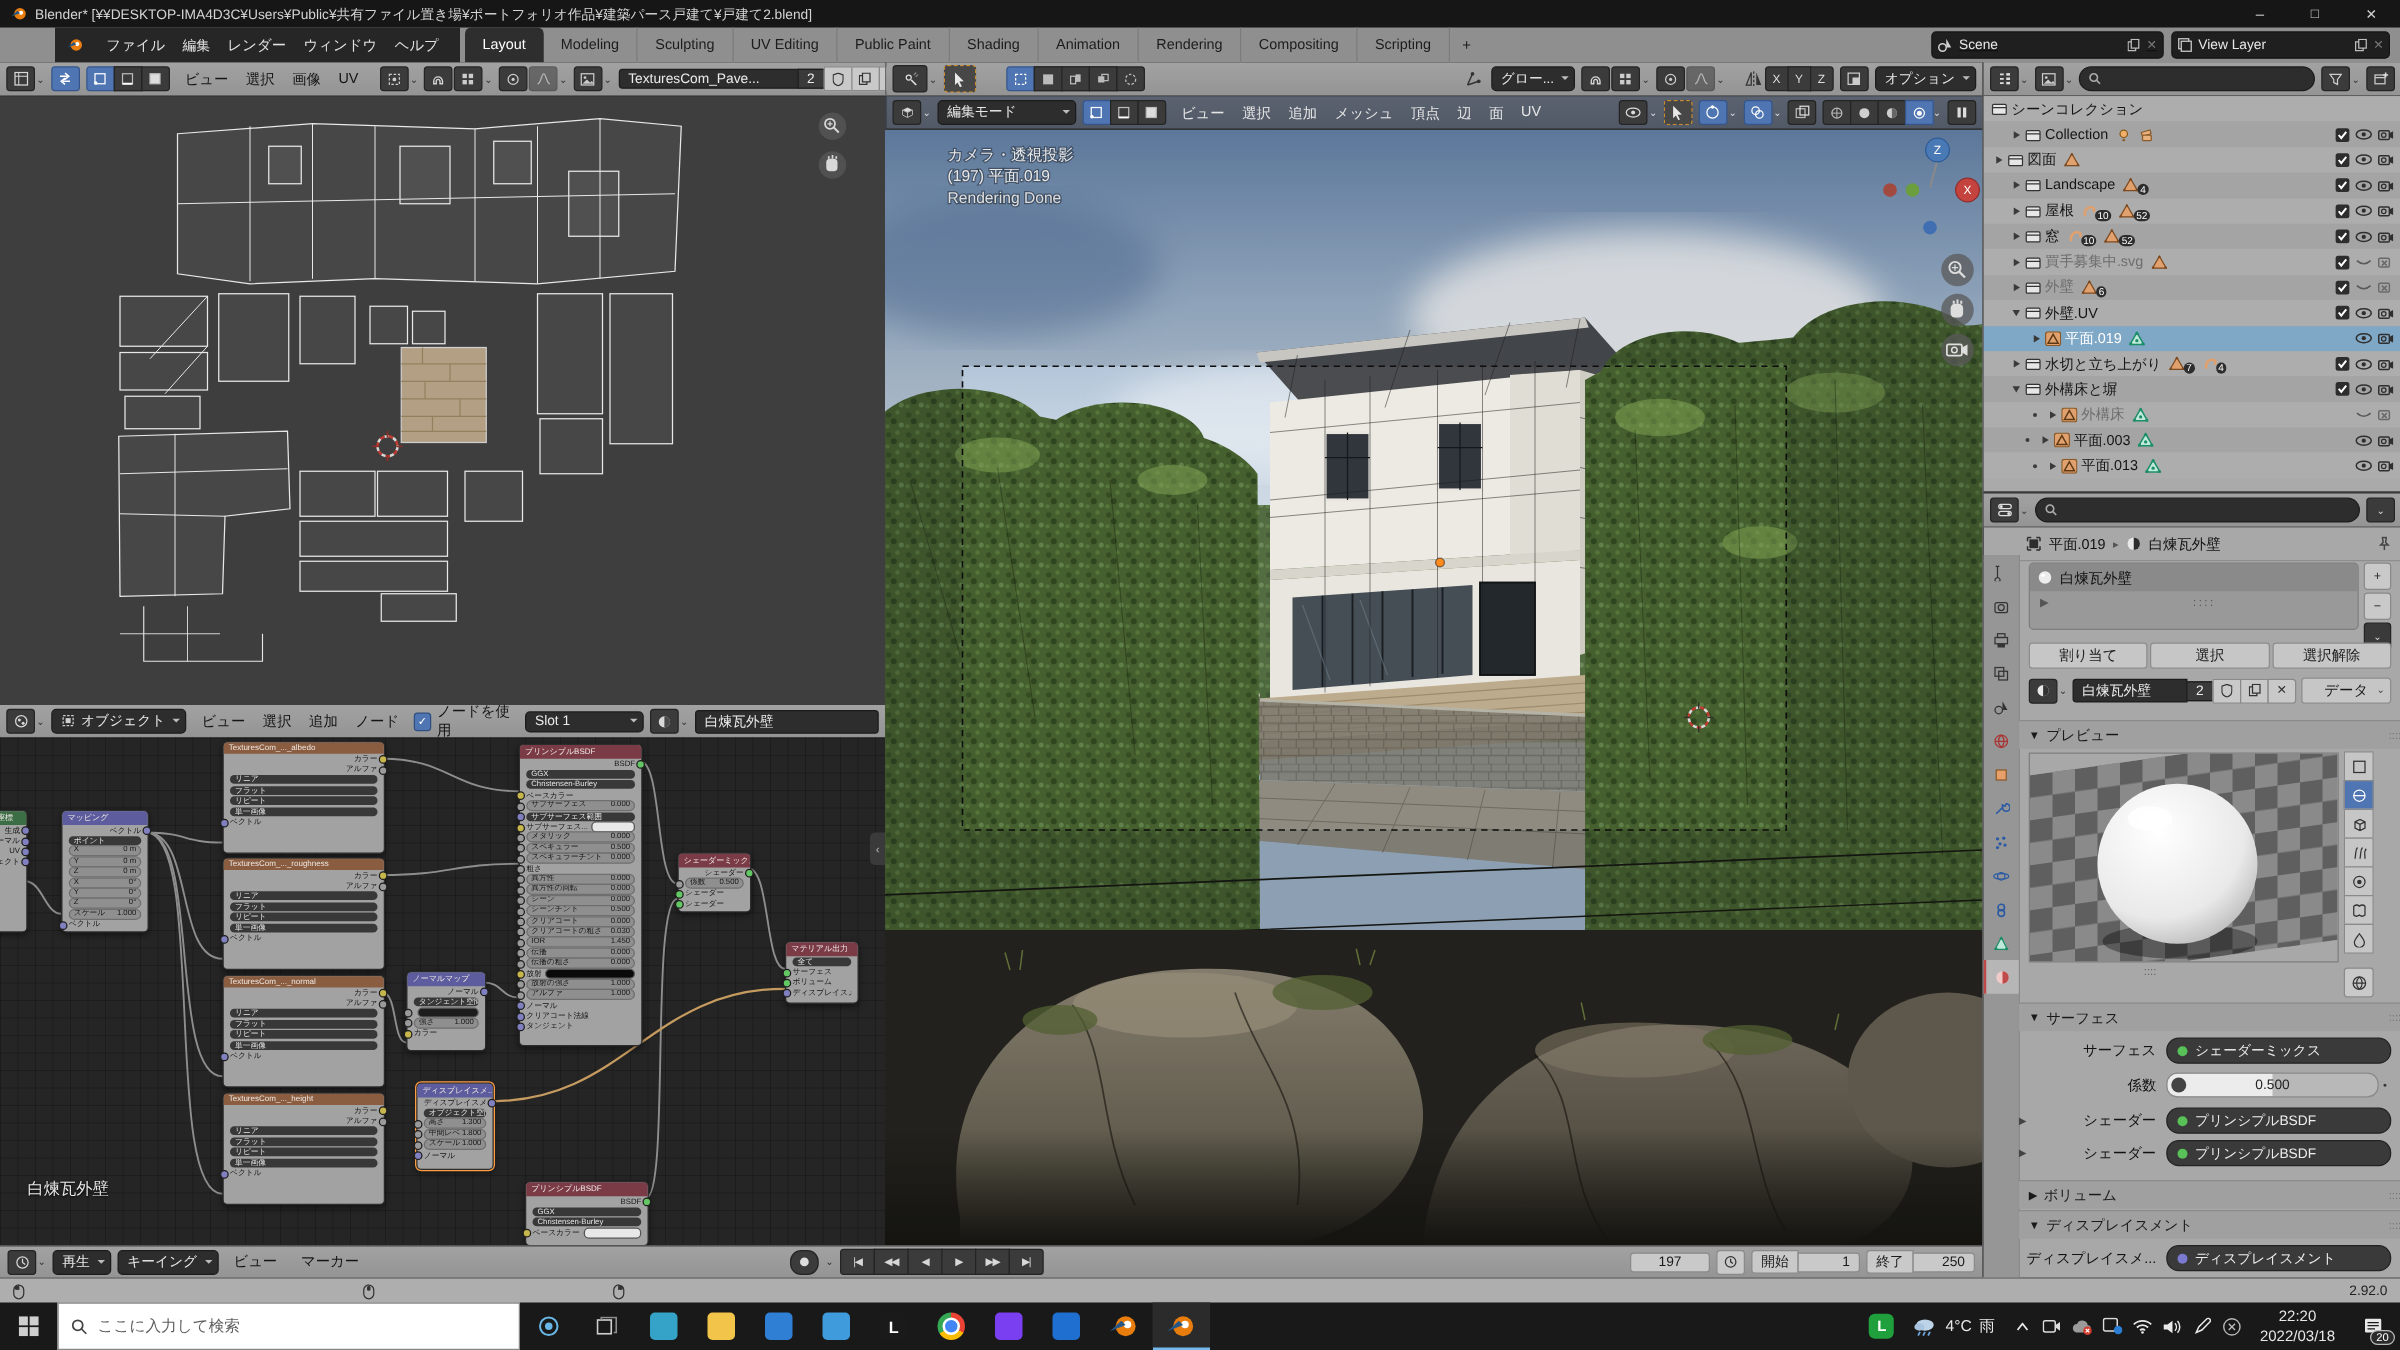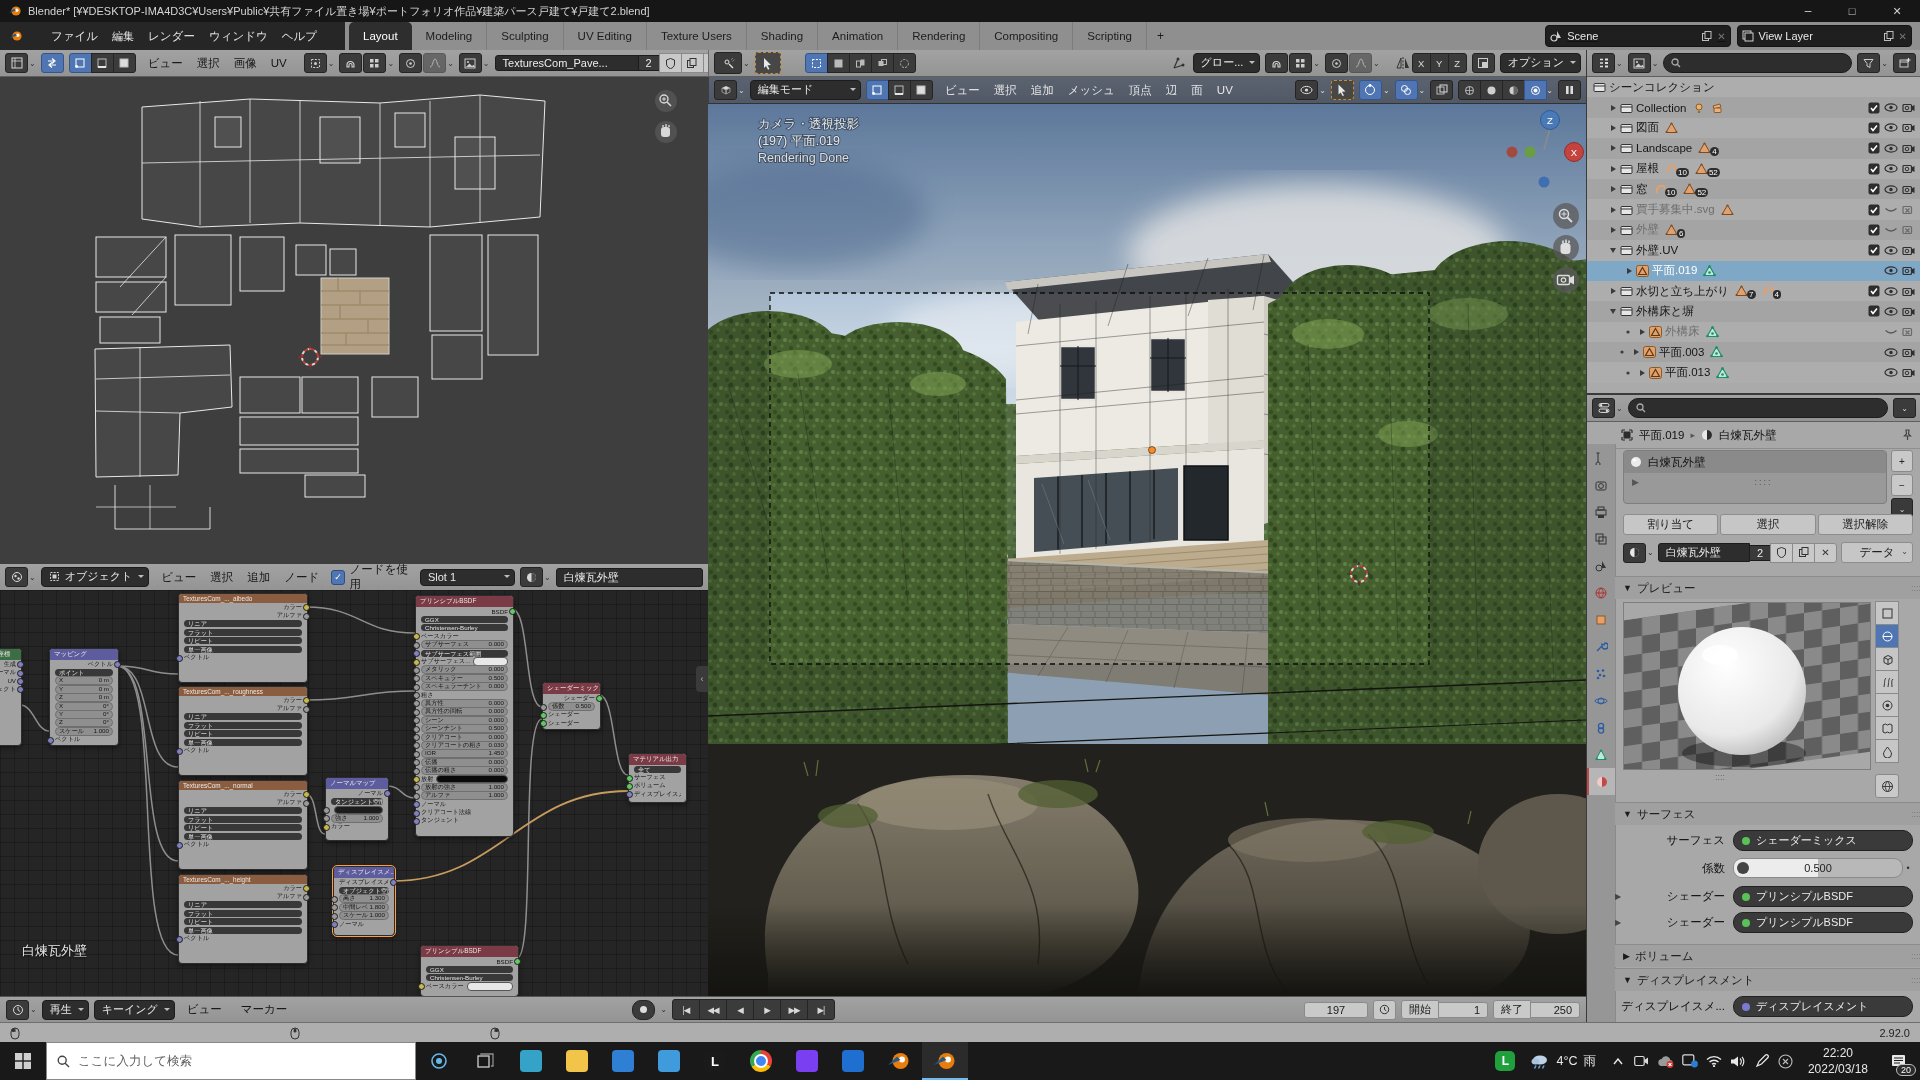--- a/index.html
+++ b/index.html
@@ -73,40 +73,40 @@
   </svg>
   <span style="color:#d4d4d4;font-size:11px;">Blender* [¥¥DESKTOP-IMA4D3C¥Users¥Public¥共有ファイル置き場¥ポートフォリオ作品¥建築パース戸建て¥戸建て2.blend]</span>
   <div style="margin-left:auto;display:flex;height:22px;">
     <div class="row" style="width:44px;justify-content:center;color:#cfcfcf;font-size:12px;">–</div>
     <div class="row" style="width:44px;justify-content:center;color:#cfcfcf;font-size:11px;">□</div>
     <div class="row" style="width:46px;justify-content:center;color:#cfcfcf;font-size:11px;">✕</div>
   </div>
 </div>
 
 <div class="abs" id="topbar" style="left:0;top:22px;width:1920px;height:28px;background:#8f8f8f;display:flex;align-items:stretch;">
-  <div class="row" style="background:#262626;padding:0 21px 0 8px;gap:20px;">
+  <div class="row" style="background:#262626;padding:0 10px 0 8px;gap:10px;margin-left:44px;">
     <svg width="16" height="14" viewBox="0 0 14 14">
       <circle cx="8" cy="7" r="4.6" fill="#e87d0d"></circle>
         <circle cx="8.8" cy="6.2" r="1.7" fill="#fff"></circle>
       <path d="M1,9 L6,4.5 L8,6.5 Z" fill="#265787"></path>
     </svg>
     <div id="topbar-menus" class="row" style="gap:0;">
         <div class="menu-item" style="color: rgb(226, 226, 226); font-size: 11.5px;">ファイル</div>
         <div class="menu-item" style="color: rgb(226, 226, 226); font-size: 11px;">編集</div>
         <div class="menu-item" style="color: rgb(226, 226, 226); font-size: 11.5px;">レンダー</div>
         <div class="menu-item" style="color: rgb(226, 226, 226); font-size: 11.5px;">ウィンドウ</div>
         <div class="menu-item" style="color: rgb(226, 226, 226); font-size: 11.5px;">ヘルプ</div>
       </div>
   </div>
   <div id="topbar-tabs" class="row" style="gap:0;padding-left:4px;flex:1;">
       <div style="padding: 4px 14px; font-size: 11.5px; align-self: stretch; display: flex; align-items: center; background: rgb(46, 46, 46); color: rgb(255, 255, 255); border-radius: 5px 5px 0px 0px;">Layout</div>
       <div style="padding: 4px 14px; font-size: 11.5px; align-self: stretch; display: flex; align-items: center; color: rgb(28, 28, 28); border-right: 1px solid rgb(124, 124, 124);">Modeling</div>
       <div style="padding: 4px 14px; font-size: 11.5px; align-self: stretch; display: flex; align-items: center; color: rgb(28, 28, 28); border-right: 1px solid rgb(124, 124, 124);">Sculpting</div>
       <div style="padding: 4px 14px; font-size: 11.5px; align-self: stretch; display: flex; align-items: center; color: rgb(28, 28, 28); border-right: 1px solid rgb(124, 124, 124);">UV Editing</div>
-      <div style="padding: 4px 14px; font-size: 11.5px; align-self: stretch; display: flex; align-items: center; color: rgb(28, 28, 28); border-right: 1px solid rgb(124, 124, 124);">Texture Users</div>
+      <div style="padding: 4px 14px; font-size: 11.5px; align-self: stretch; display: flex; align-items: center; color: rgb(28, 28, 28); border-right: 1px solid rgb(124, 124, 124);">Public Paint</div>
       <div style="padding: 4px 14px; font-size: 11.5px; align-self: stretch; display: flex; align-items: center; color: rgb(28, 28, 28); border-right: 1px solid rgb(124, 124, 124);">Shading</div>
       <div style="padding: 4px 14px; font-size: 11.5px; align-self: stretch; display: flex; align-items: center; color: rgb(28, 28, 28); border-right: 1px solid rgb(124, 124, 124);">Animation</div>
       <div style="padding: 4px 14px; font-size: 11.5px; align-self: stretch; display: flex; align-items: center; color: rgb(28, 28, 28); border-right: 1px solid rgb(124, 124, 124);">Rendering</div>
       <div style="padding: 4px 14px; font-size: 11.5px; align-self: stretch; display: flex; align-items: center; color: rgb(28, 28, 28); border-right: 1px solid rgb(124, 124, 124);">Compositing</div>
       <div style="padding: 4px 14px; font-size: 11.5px; align-self: stretch; display: flex; align-items: center; color: rgb(28, 28, 28); border-right: 1px solid rgb(124, 124, 124);">Scripting</div>
       <div style="padding: 4px 10px; color: rgb(28, 28, 28); font-size: 12px;">+</div>
     </div>
   <div class="row" style="gap:6px;padding-right:8px;">
     <div class="row" style="background:#1f1f1f;border:1px solid #141414;border-radius:4px;height:20px;padding:0 4px;gap:5px;text-decoration:underline;">
       <svg width="12" height="12" viewBox="0 0 12 12">
@@ -1378,21 +1378,21 @@
           </span>
           <span>
             <svg width="13" height="11" viewBox="0 0 13 11">
               <rect x="1" y="2.5" width="8.5" height="7" rx="1" fill="none" stroke="#2f2f2f" stroke-width="1.2"></rect>
               <circle cx="5" cy="6" r="1.8" fill="none" stroke="#2f2f2f"></circle>
               <path d="M9.5,4.5 L12.5,3 V9 L9.5,7.5" fill="#2f2f2f"></path>
             </svg>
           </span>
         </span>
       </div>
-      <div class="ol-row odd" style="padding-left: 22px;">
+      <div class="ol-row odd" style="padding-left: 8px;">
         <span>
           <svg width="8" height="8" viewBox="0 0 8 8">
             <path d="M2,1 L7,4 L2,7 Z" fill="#3a3a3a"></path>
           </svg>
         </span>
         <span>
           <svg width="13" height="12" viewBox="0 0 13 12">
             <rect x="1" y="2.5" width="11" height="8" rx="1" fill="#e6e6e6" stroke="#333"></rect>
             <path d="M1,5 h11" stroke="#333"></path>
           </svg>

